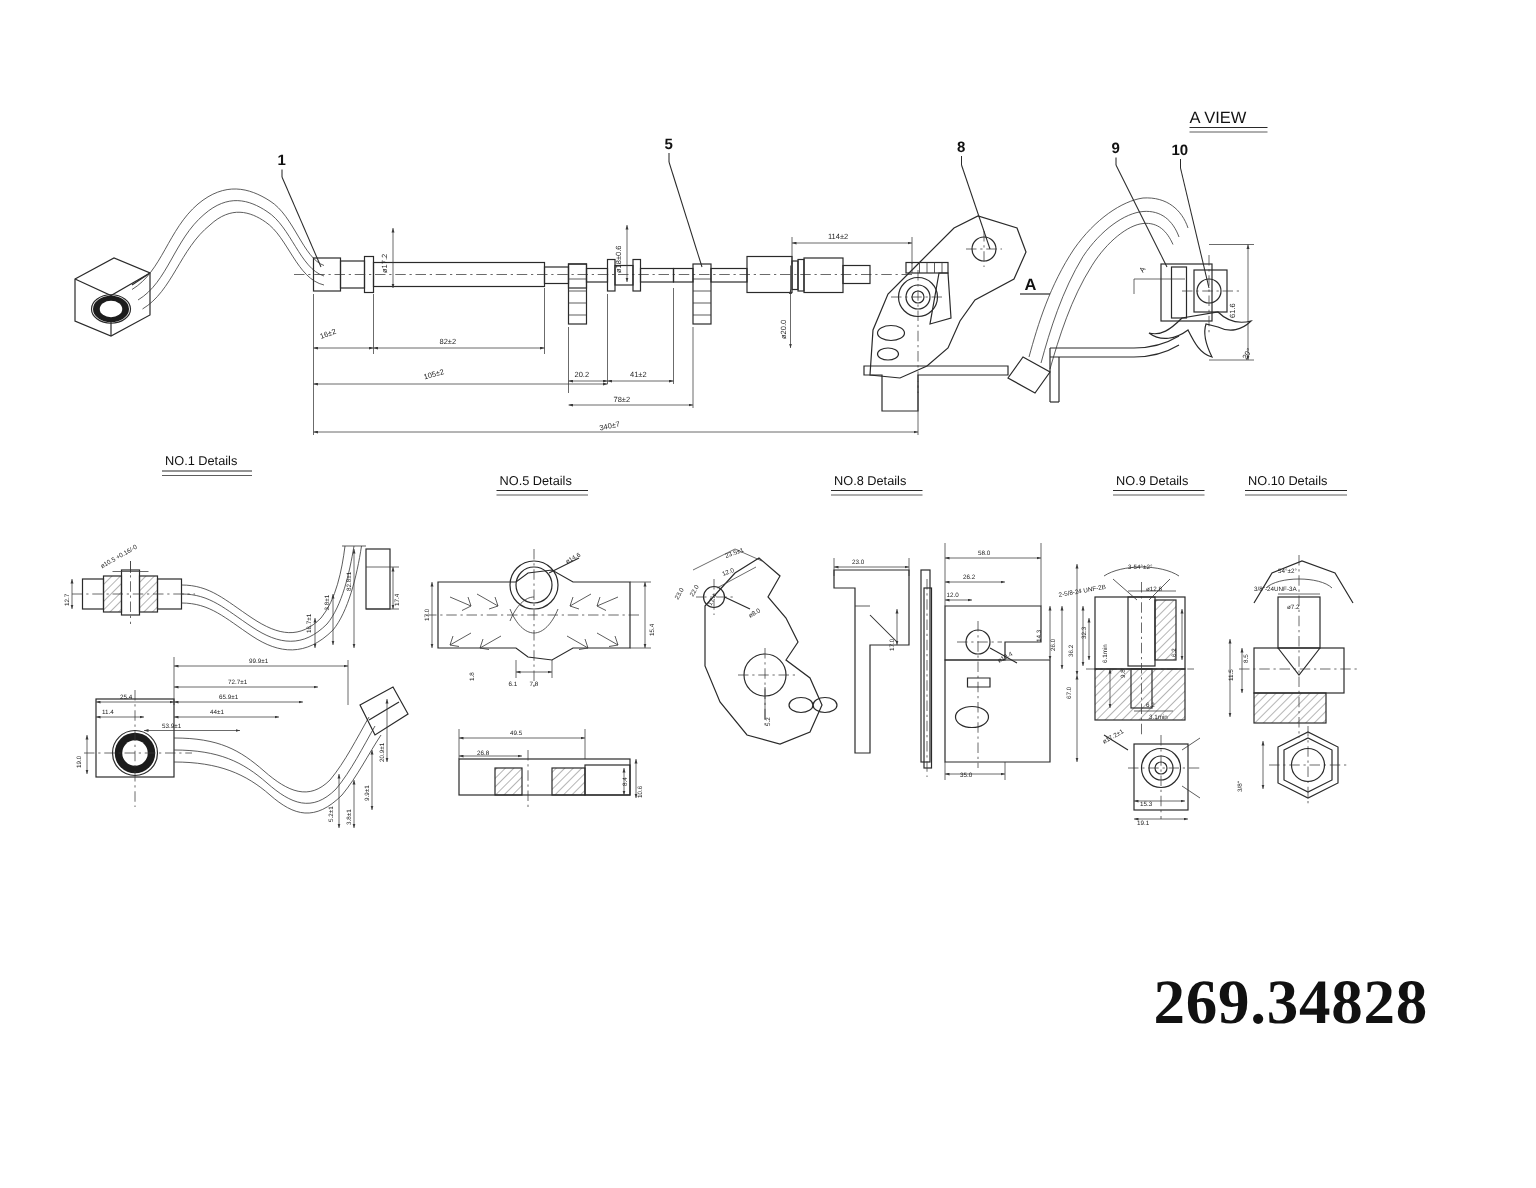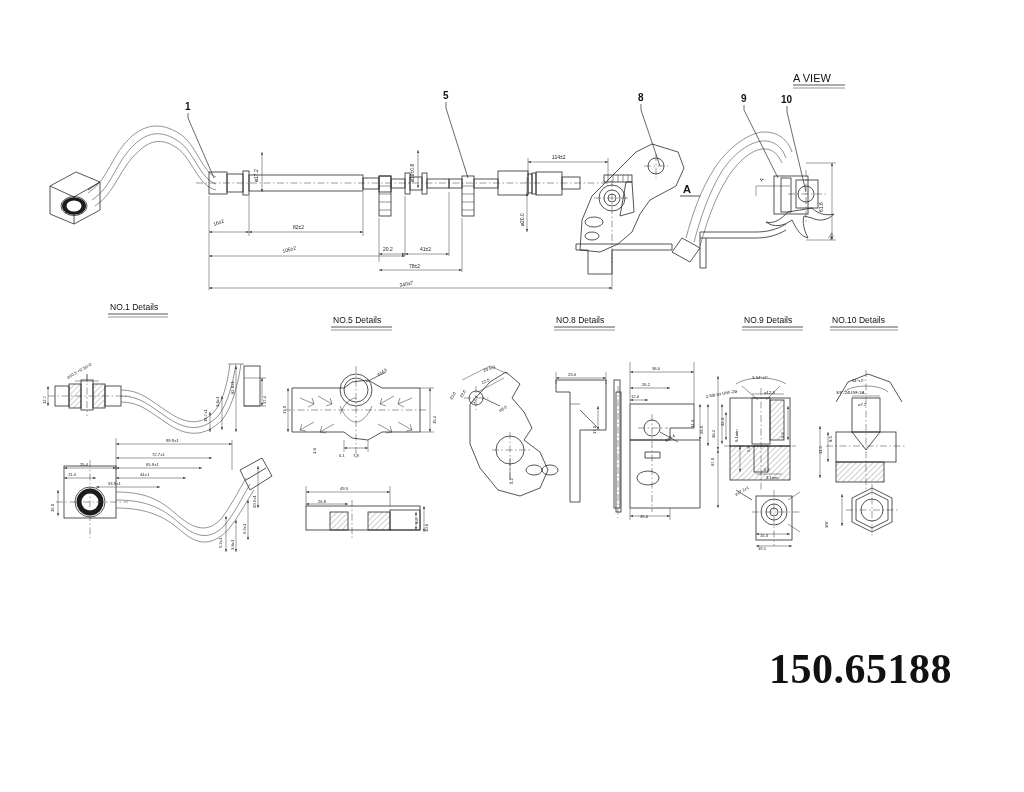--- a/index.html
+++ b/index.html
@@ -583,15 +583,15 @@
     <text class="dimtext-sm" x="758" y="550">19.1</text>
 
     <text class="dimtext-sm" x="852" y="382">54°±2°</text>
     <text class="dimtext-sm" x="836" y="394">3/8"-24UNF-3A</text>
     <text class="dimtext-sm" x="858" y="406">ø7.2</text>
     <text class="dimtext-sm" transform="translate(832,442) rotate(-90)">8.5</text>
     <text class="dimtext-sm" transform="translate(822,454) rotate(-90)">11.5</text>
     <text class="dimtext-sm" transform="translate(828,528) rotate(-90)">3/8"</text>
   </svg>
 
-  <div class="part-number">150.65188</div>
+  <div class="part-number">269.34828</div>
 
 </div>
 
 </body></html>

